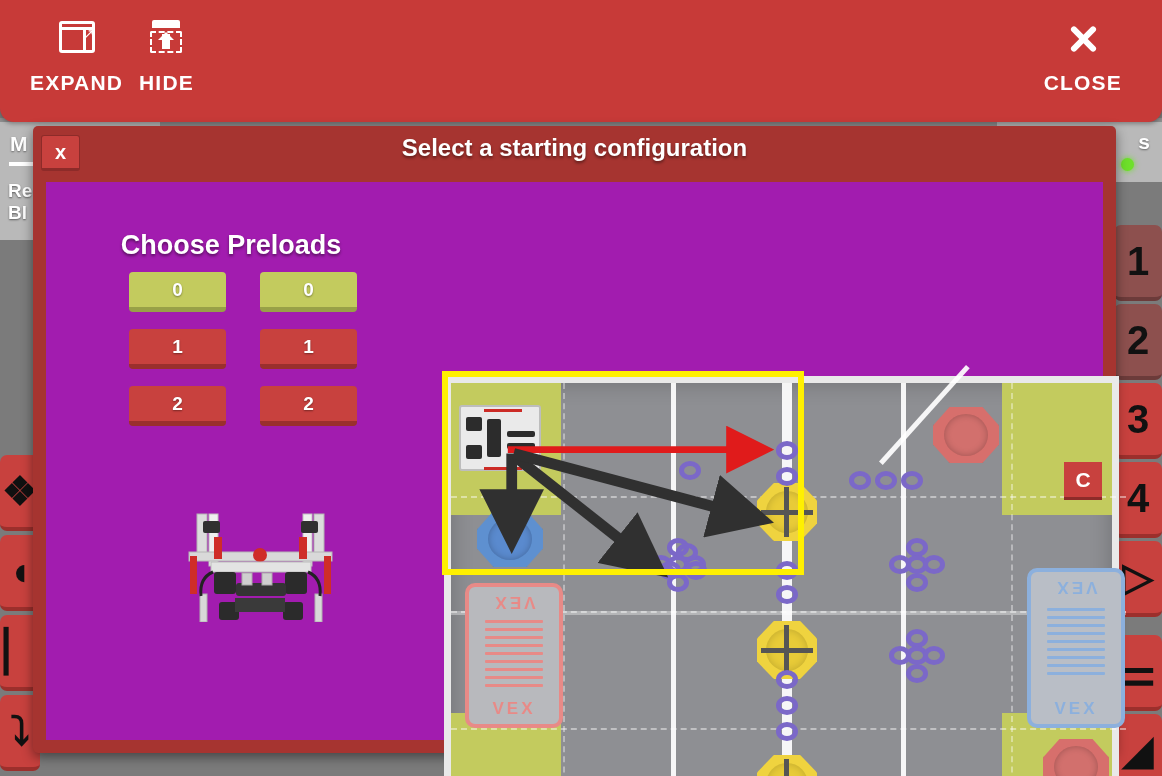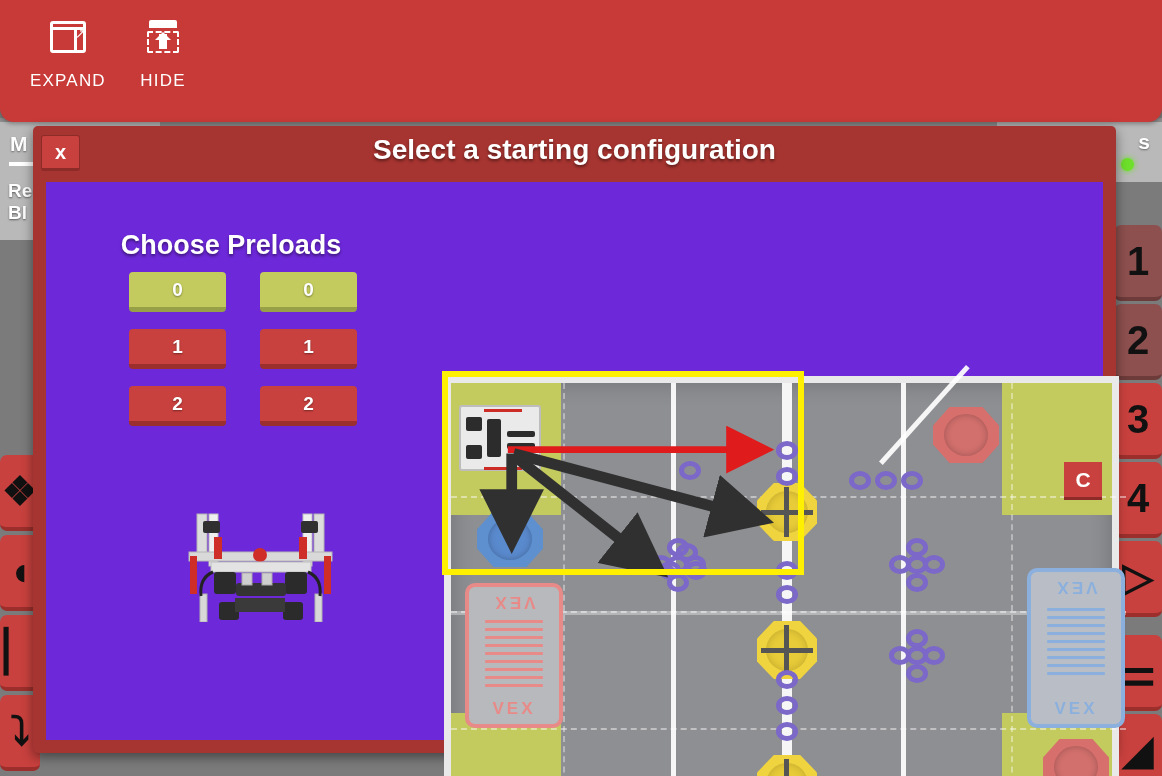--- a/index.html
+++ b/index.html
@@ -64,21 +64,21 @@
   .toolbar {
     position:absolute; left:0; top:0; width:1162px; height:122px;
     background:#c73a38; border-radius:0 0 14px 14px;
     box-shadow:0 2px 4px rgba(0,0,0,.3);
   }
   .tb-item {
     position:absolute; top:18px; display:flex; flex-direction:column;
     align-items:center; color:#fff; cursor:pointer;
   }
   .tb-label {
-    margin-top:13px; font-size:17px; font-weight:normal; letter-spacing:1.2px;text-align:right;
+    margin-top:13px; font-size:21px; font-weight:bold; letter-spacing:1.2px;text-align:right;
   }
   .ico { width:48px; height:40px; position:relative; }
   
   .ico-expand .frame{
     position:absolute; left:6px; top:3px; width:36px; height:32px;
     border:3px solid #fff; border-radius:3px;
   }
   .ico-expand .bar{
     position:absolute; left:6px; top:3px; width:36px; height:9px;
     border-bottom:3px solid #fff;
@@ -115,32 +115,32 @@
   .ico-close::after{ transform:rotate(-45deg); }
 
   
   .modal {
     position:absolute; left:33px; top:126px; width:1083px; height:627px;
     background:#a63430; border-radius:5px;
     box-shadow:0 4px 12px rgba(0,0,0,.45);
   }
   .modal-title {
     position:absolute; left:0; top:8px; width:100%; text-align:center;
-    color:#fff; font-size:28px; font-weight:bold;
+    color:#fff; font-size:24px; font-weight:bold;
     text-shadow:0 2px 3px rgba(0,0,0,.45);
   }
   .modal-x {
     position:absolute; left:8px; top:9px; width:39px; height:36px;
     background:#c8413e; border:1px solid #8d2b29; border-bottom:3px solid #8d2b29;
     border-radius:3px; color:#fff; font-size:20px; font-weight:bold;
     display:flex; align-items:center; justify-content:center; cursor:pointer;
   }
   .modal-body {
     position:absolute; left:13px; top:56px; width:1057px; height:558px;
-    background:#6d28d9;
+    background:#a21caf;
   }
 
   
   .preload-title {
     position:absolute; left:0; top:48px; width:370px; text-align:center;
     color:#fff; font-size:27px; font-weight:bold;
     text-shadow:0 2px 3px rgba(0,0,0,.45);
   }
   .pl-cols { position:absolute; left:83px; top:90px; display:flex; gap:34px; }
   .pl-col { display:flex; flex-direction:column; gap:17px; }
@@ -297,20 +297,24 @@
     <div class="tb-item" style="left:139px">
       <div class="ico ico-hide">
         <div class="cap"></div>
           <div class="box"></div>
         <div class="uptip"></div>
           <div class="up"></div>
       </div>
       <div class="tb-label">HIDE</div>
     </div>
 
+    <div class="tb-item" style="right:40px">
+      <div class="ico ico-close"></div>
+      <div class="tb-label">CLOSE</div>
+    </div>
   </div>
 
   <div class="modal">
     <div class="modal-x">x</div>
     <div class="modal-title">Select a starting configuration</div>
 
     <div class="modal-body">
 
       <div class="preload-title">Choose Preloads</div>
 

